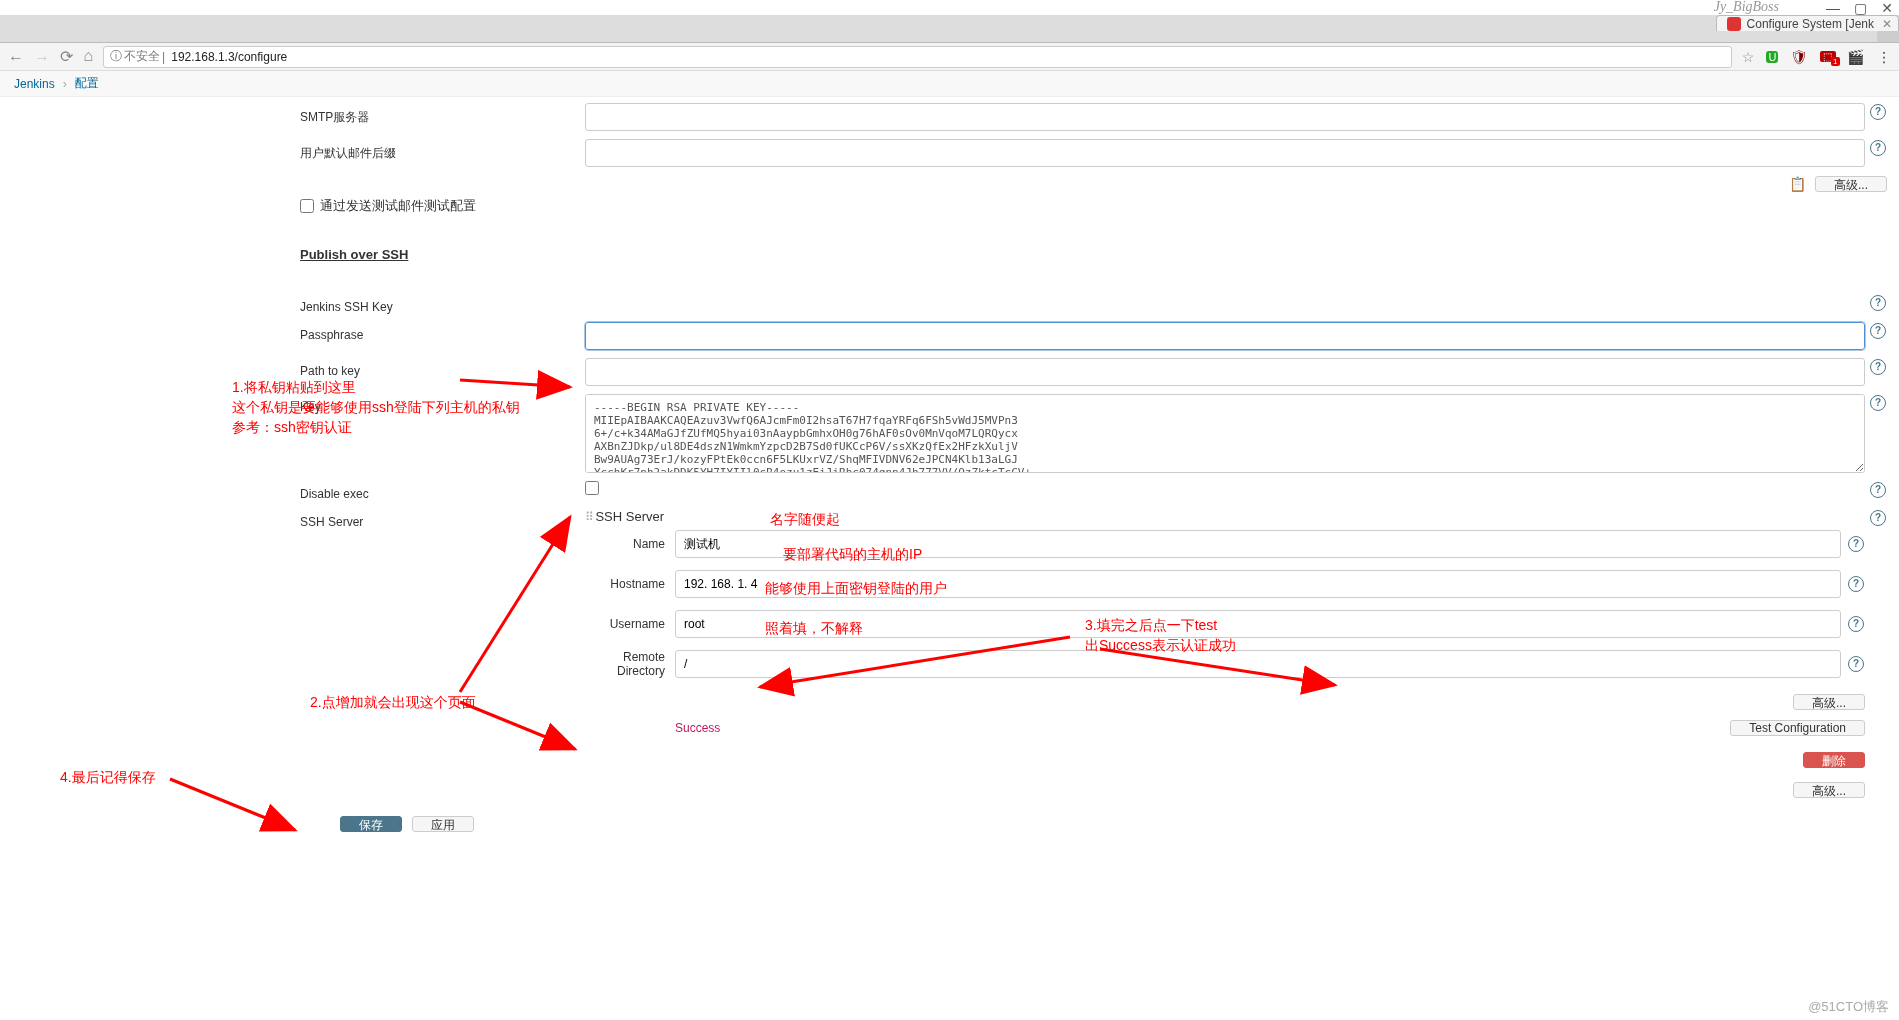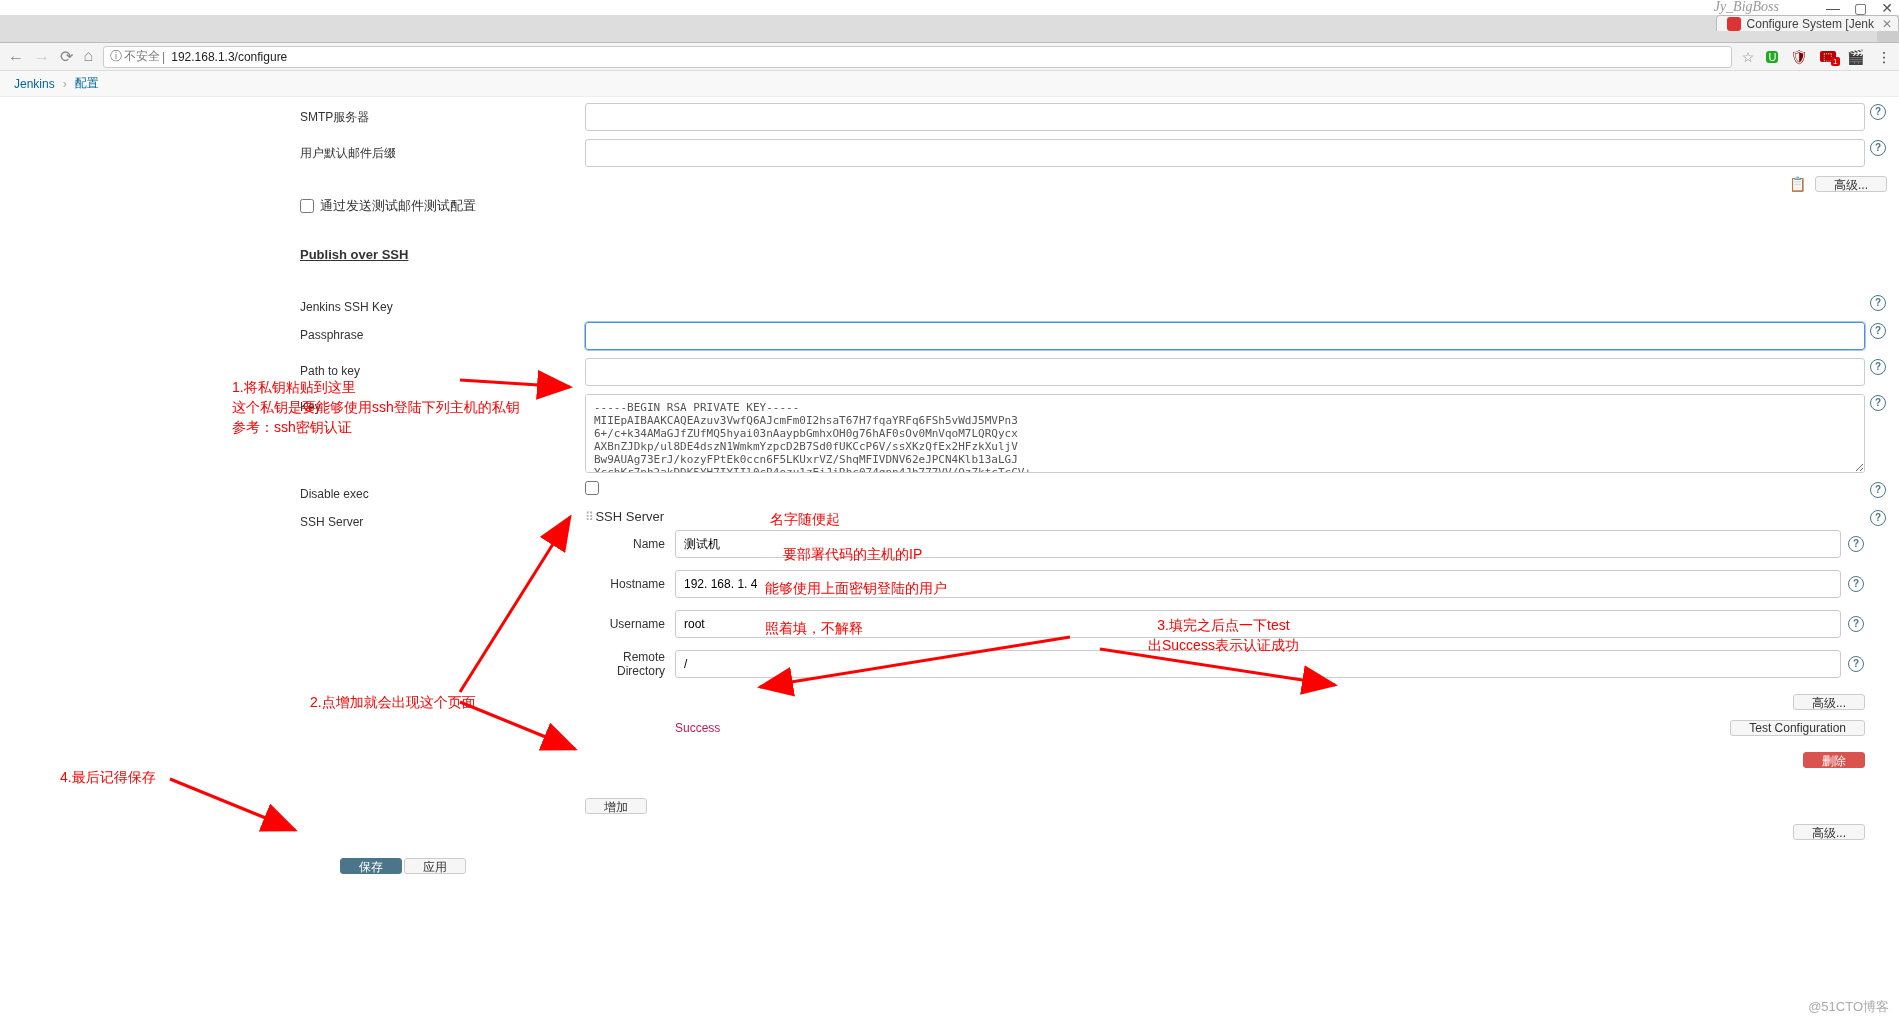--- a/index.html
+++ b/index.html
@@ -231,46 +231,45 @@
         <div class="nestedField">
           <div class="nlbl"></div>
           <div style="flex:1; font-size:12px; color:#be185d;">Success</div>
           <button class="jkbtn">Test Configuration</button>
         </div>
 
         <div class="right-btn-row">
             <button class="jkbtn red">删除</button>
           </div>
 
-        <div style="margin-top:20px;"><button class="jkbtn">增加</button></div>
 
         <div class="right-btn-row">
             <button class="jkbtn">高级...</button>
           </div>
       </div>
       <div class="help"></div>
     </div>
 
-    <div style="margin-top:14px; display:flex; gap:2px;padding-left:40px;">
+    <div style="margin-top:14px; display:flex; gap:10px;padding-left:40px;">
       <button class="jkbtn dark">保存</button>
       <button class="jkbtn">应用</button>
     </div>
 
   </div>
 
   <div class="ann-text" style="left:232px; top:280px;">1.将私钥粘贴到这里
 这个私钥是要能够使用ssh登陆下列主机的私钥
 参考：ssh密钥认证</div>
   <div class="ann-text" style="left:310px; top:595px;">2.点增加就会出现这个页面</div>
   <div class="ann-text" style="left:60px; top:670px;">4.最后记得保存</div>
   <div class="ann-text" style="left:770px; top:412px;">名字随便起</div>
   <div class="ann-text" style="left:783px; top:447px;">要部署代码的主机的IP</div>
   <div class="ann-text" style="left:765px; top:481px;">能够使用上面密钥登陆的用户</div>
   <div class="ann-text" style="left:765px; top:521px;">照着填，不解释</div>
-  <div class="ann-text" style="left:1148px; top:518px;text-align:center;">3.填完之后点一下test
+  <div class="ann-text" style="left:1085px; top:518px;">3.填完之后点一下test
 出Success表示认证成功</div>
 
   <svg class="svg-layer" width="1500" height="810">
     <defs>
       <marker id="ah" markerWidth="12" markerHeight="10" refX="11" refY="5" orient="auto">
         <polygon points="0,0 12,5 0,10" fill="#ff0000"></polygon>
       </marker>
     </defs>
 
     <line x1="460" y1="283" x2="570" y2="290" stroke="#ff0000" stroke-width="3" marker-end="url(#ah)"></line>

